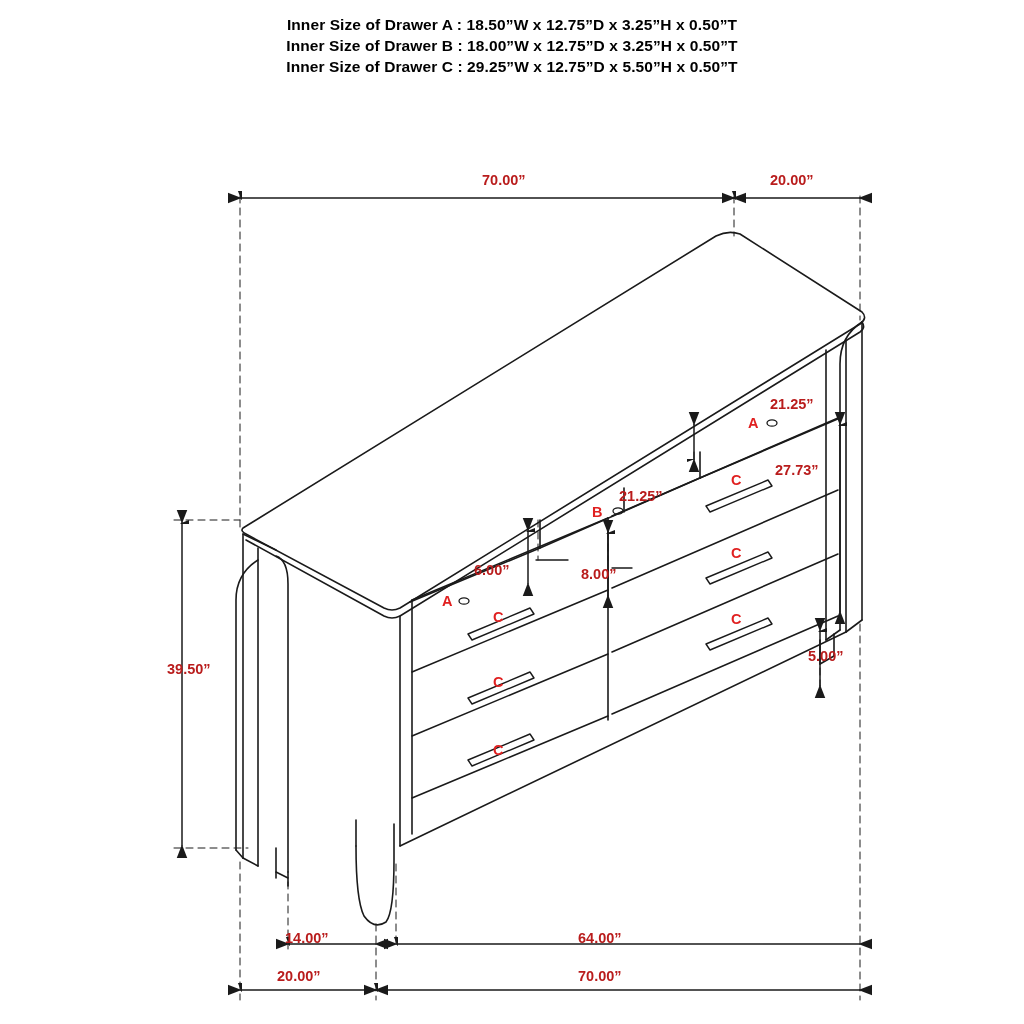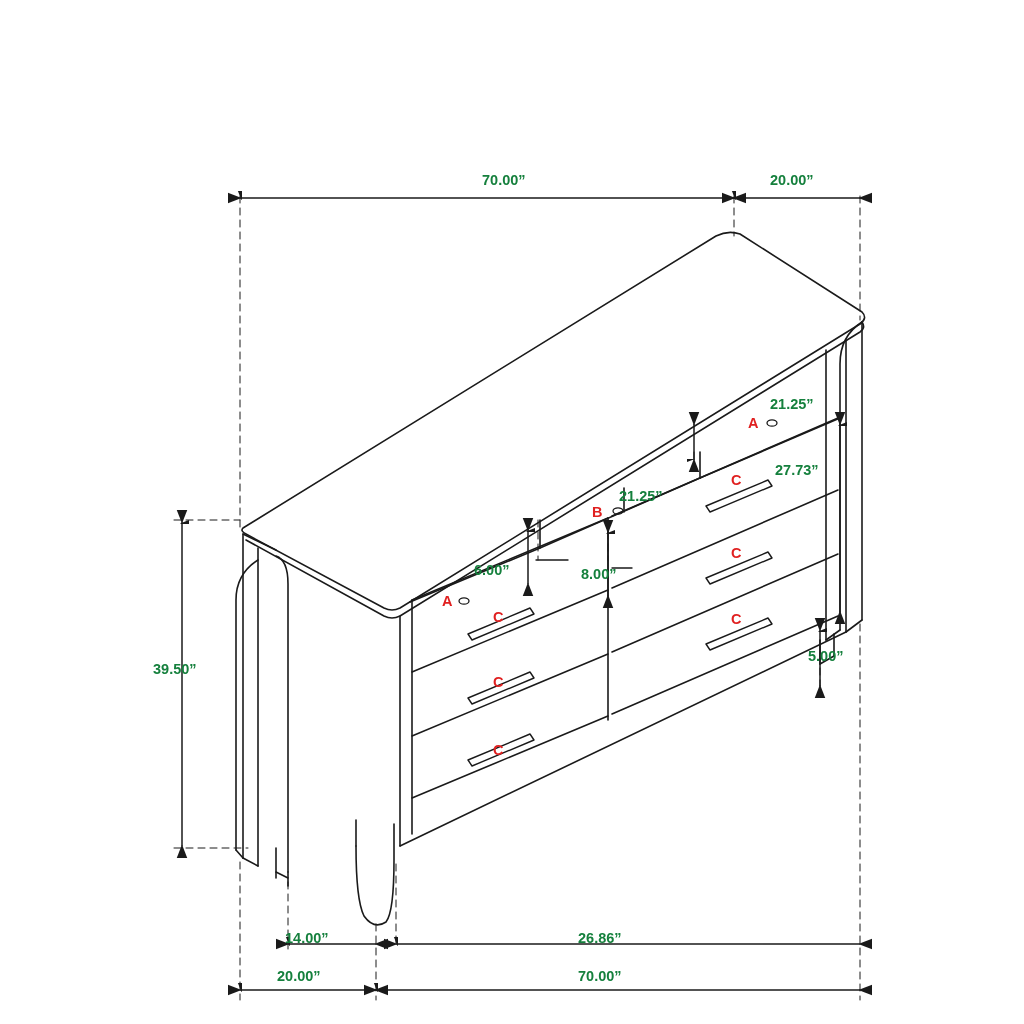--- a/index.html
+++ b/index.html
@@ -33,36 +33,41 @@
     position: absolute;
     left: 0;
     top: 0;
     width: 1024px;
     height: 1024px;
   }
   .dim-label {
     position: absolute;
     font-size: 14.5px;
     font-weight: bold;
-    color: #15803d;
+    color: #b91c1c;
     white-space: nowrap;
   }
   .drawer-letter {
     position: absolute;
     font-size: 14.5px;
     font-weight: bold;
     color: #e02020;
     white-space: nowrap;
   }
 </style>
 </head>
 <body>
 
 <div id="page">
 
+  <div class="spec-block">
+    <div class="spec-line">Inner Size of Drawer A : 18.50”W x 12.75”D x 3.25”H x 0.50”T</div>
+    <div class="spec-line">Inner Size of Drawer B : 18.00”W x 12.75”D x 3.25”H x 0.50”T</div>
+    <div class="spec-line">Inner Size of Drawer C : 29.25”W x 12.75”D x 5.50”H x 0.50”T</div>
+  </div>
 
   <svg class="diagram" viewBox="0 0 1024 1024">
     <g fill="none" stroke="#1a1a1a" stroke-width="1.6" stroke-linejoin="round" stroke-linecap="round">
 
       <g>
         <path d="M 243 528 L 716 236 Q 728 230 740 234 L 862 312 Q 868 318 860 324 L 400 608 Q 392 612 384 608 L 246 534 Q 240 531 243 528 Z"></path>
         <path d="M 246 540 L 384 616 Q 392 620 400 616 L 860 332 Q 866 328 862 322"></path>
       </g>
 
       <g>
@@ -197,30 +202,30 @@
       <g stroke="#1a1a1a" stroke-width="1.4">
         <path d="M 536 560 L 568 560"></path>
         <path d="M 612 568 L 632 568"></path>
       </g>
 
     </g>
   </svg>
 
   <div class="dim-label" style="left:482px; top:172px;">70.00”</div>
   <div class="dim-label" style="left:770px; top:172px;">20.00”</div>
-  <div class="dim-label" style="left:153px; top:661px;">39.50”</div>
+  <div class="dim-label" style="left:167px; top:661px;">39.50”</div>
   <div class="dim-label" style="left:770px; top:396px;">21.25”</div>
   <div class="dim-label" style="left:619px; top:488px;">21.25”</div>
   <div class="dim-label" style="left:775px; top:462px;">27.73”</div>
   <div class="dim-label" style="left:474px; top:562px;text-align:center;">6.00”</div>
   <div class="dim-label" style="left:581px; top:566px;">8.00”</div>
   <div class="dim-label" style="left:777px; top:648px;margin-left:31px;">5.00”</div>
   <div class="dim-label" style="left:285px; top:930px;">14.00”</div>
   <div class="dim-label" style="left:277px; top:968px;">20.00”</div>
-  <div class="dim-label" style="left:578px; top:930px;">26.86”</div>
+  <div class="dim-label" style="left:578px; top:930px;">64.00”</div>
   <div class="dim-label" style="left:578px; top:968px;">70.00”</div>
 
   <div class="drawer-letter" style="left:748px; top:415px;">A</div>
   <div class="drawer-letter" style="left:592px; top:504px;">B</div>
   <div class="drawer-letter" style="left:442px; top:593px;">A</div>
   <div class="drawer-letter" style="left:731px; top:472px;">C</div>
   <div class="drawer-letter" style="left:731px; top:545px;">C</div>
   <div class="drawer-letter" style="left:731px; top:611px;">C</div>
   <div class="drawer-letter" style="left:493px; top:609px;">C</div>
   <div class="drawer-letter" style="left:493px; top:674px;">C</div>

